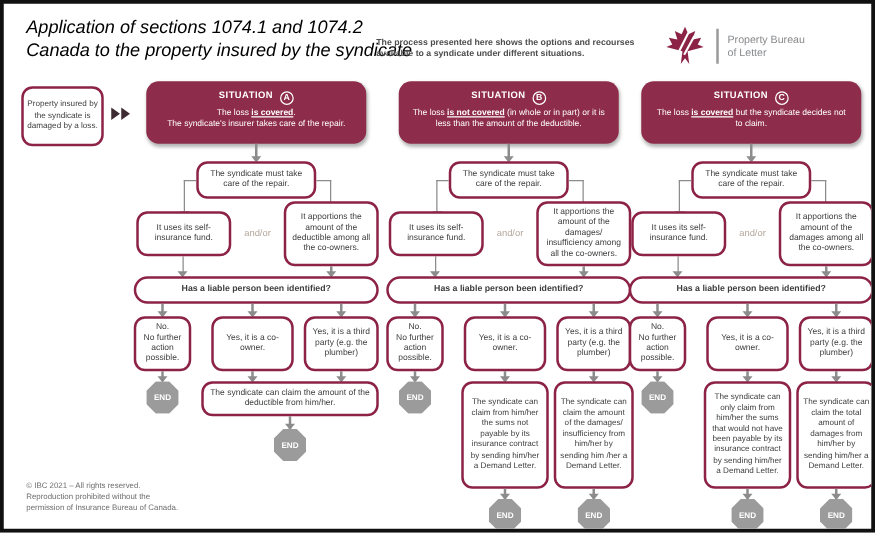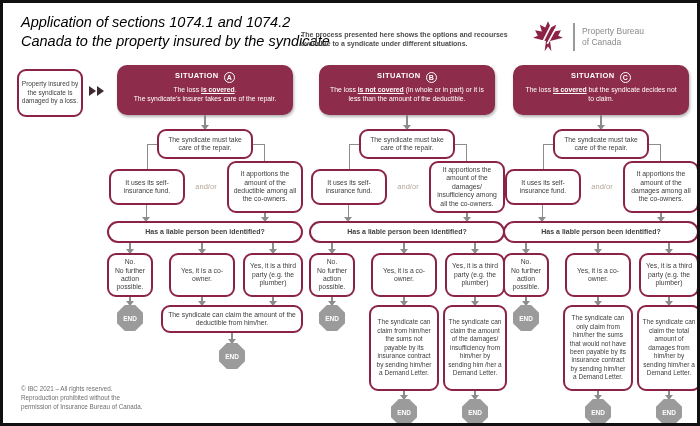--- a/index.html
+++ b/index.html
@@ -74,21 +74,21 @@
   <div class="subtitle">The process presented here shows the options and recourses available to a syndicate under different situations.</div>
   <div class="logo">
     <svg viewBox="0 0 100 100">
       <path fill="#8C2346" d="M50 4 L58 22 L74 14 L68 34 L88 30 L80 46 L94 52 L56 62 L60 92 L50 78 L40 92 L44 62 L6 52 L20 46 L12 30 L32 34 L26 14 L42 22 Z"></path>
       <path stroke="#fff" stroke-width="5" fill="none" d="M34 66 L58 18"></path>
       <path stroke="#fff" stroke-width="5" fill="none" d="M48 70 L72 26"></path>
     </svg>
     <span class="logo-divider"></span>
     <span class="logo-name">
       <span>Property Bureau</span><br>
-      <span>of Canada</span>
+      <span>of Letter</span>
     </span>
   </div>
 
   <div class="start-box">Property insured by the syndicate is damaged by a loss.</div>
   <div class="chevrons">
     <span class="chev"></span>
       <span class="chev"></span>
   </div>
 
   <div class="col" style="left:104px">

